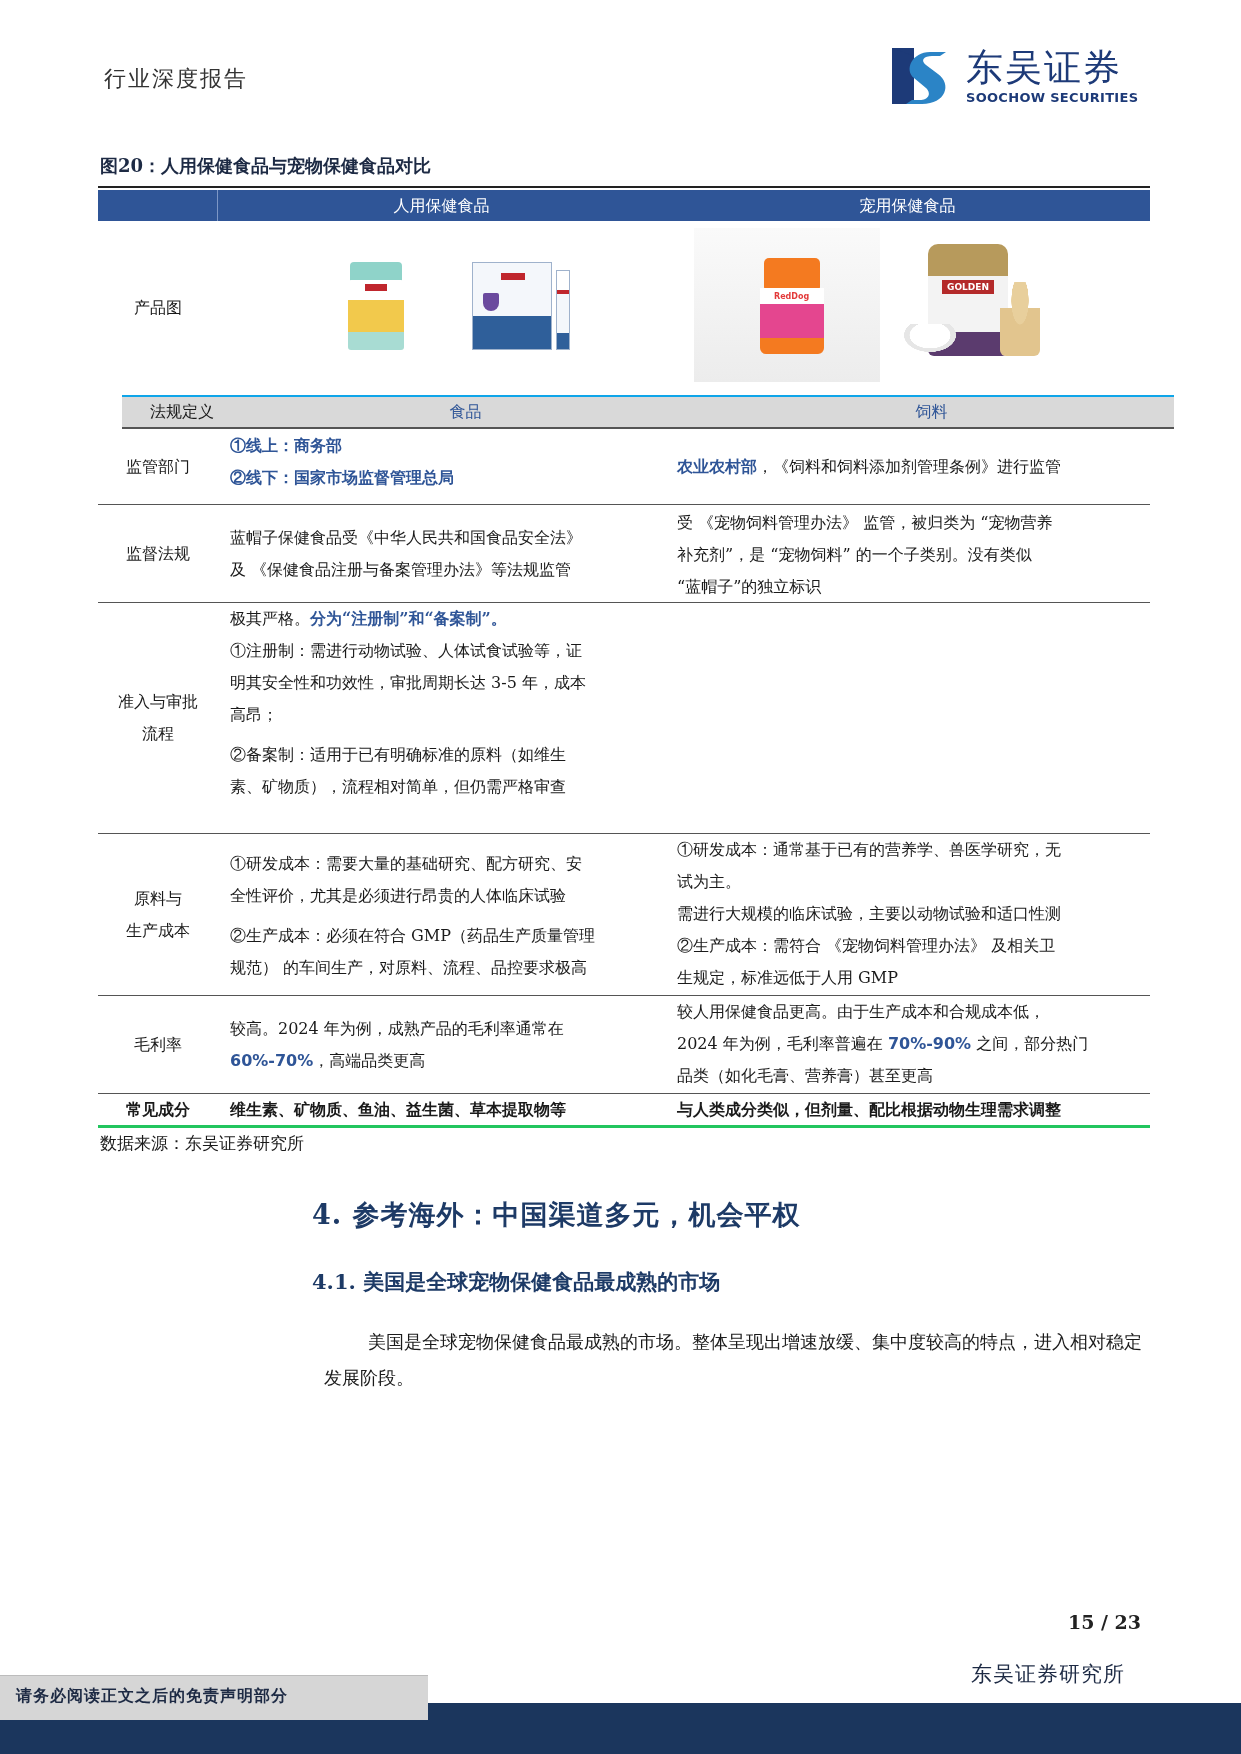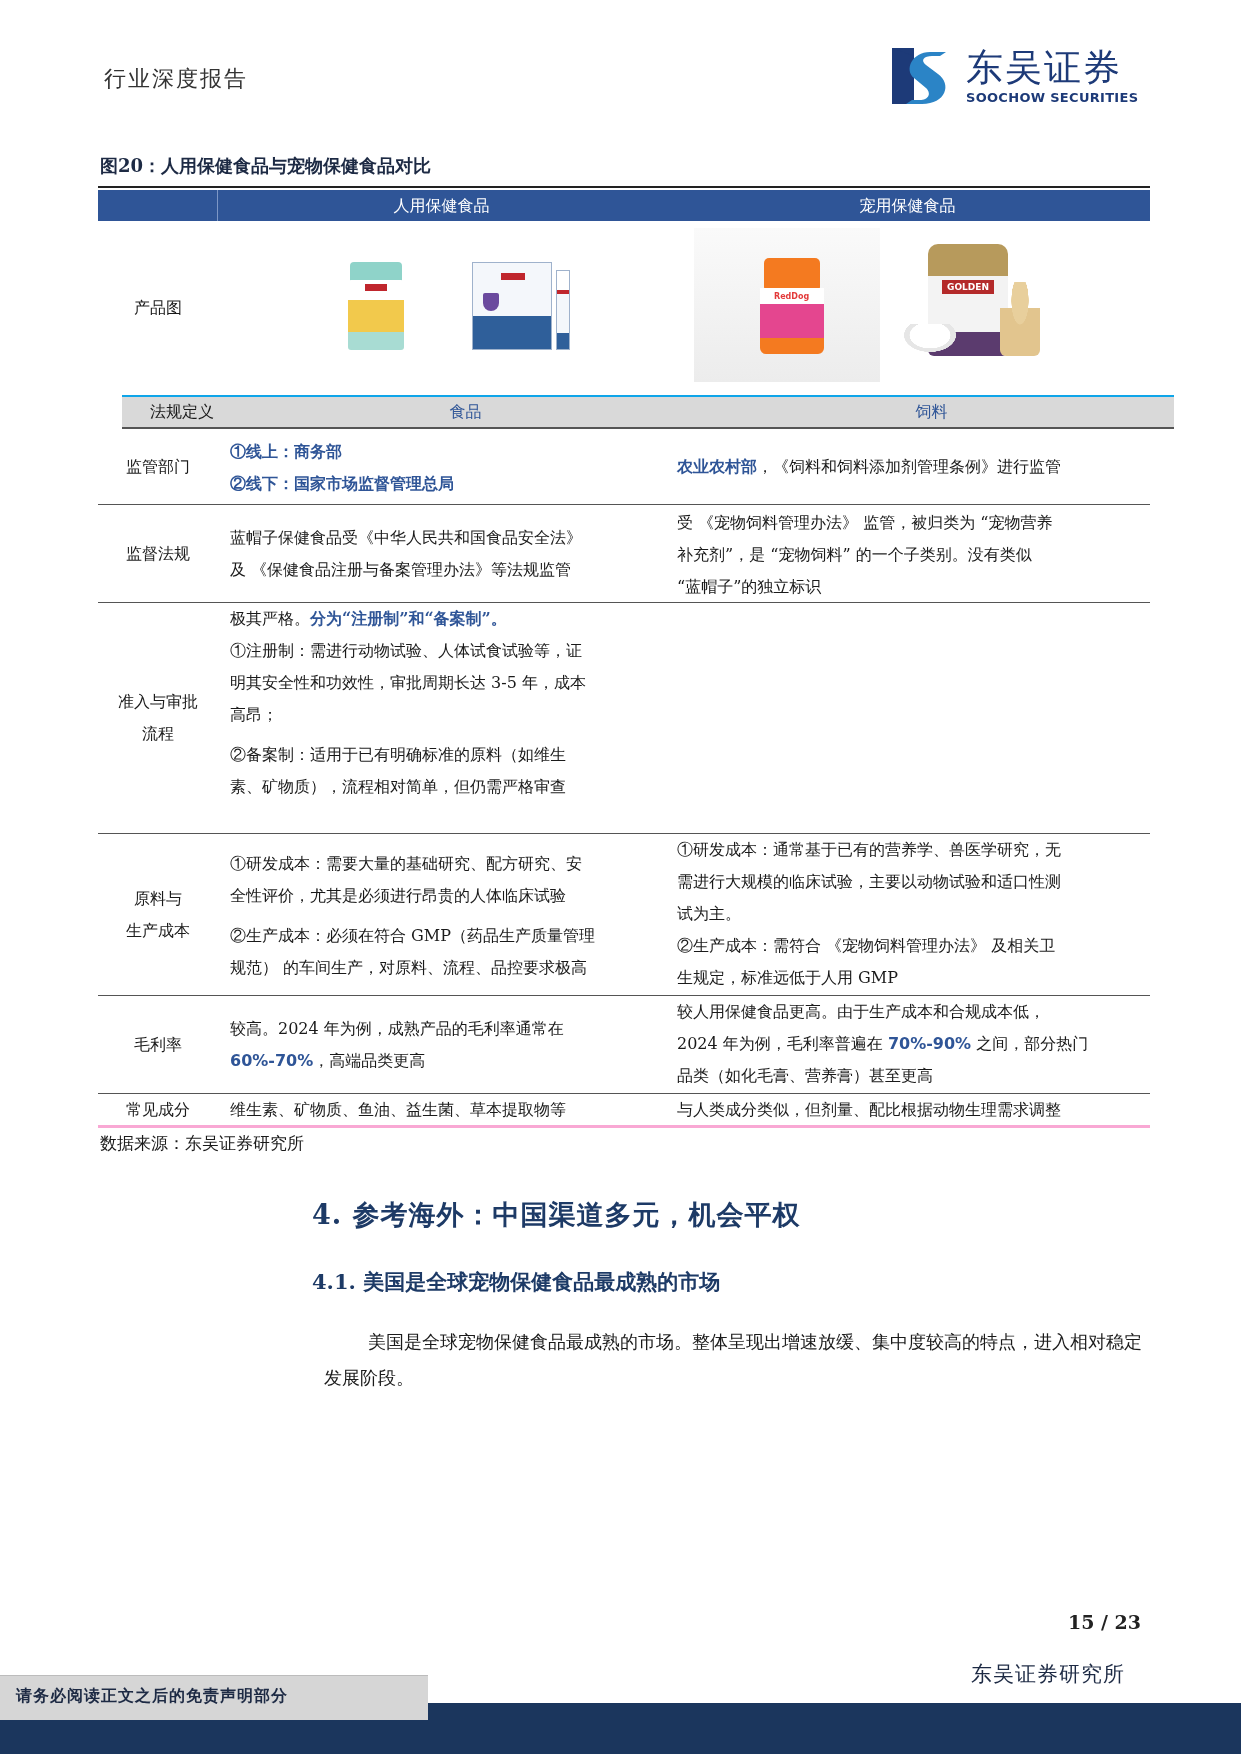--- a/index.html
+++ b/index.html
@@ -25,21 +25,21 @@
     .c2 { width: 485px; flex: none; padding-left: 12px; font-size: 16px; line-height: 32px; }
     .hdr-row { background: #2f5597; height: 31px; color: #fff; margin-top: 2px; }
     .hdr-row .c0 { border-right: 1px solid #7d97c6; }
     .hdr-row .c1, .hdr-row .c2 { text-align: center; padding-left: 0; display:flex; align-items:center; justify-content:center; font-size: 16px; }
     .img-row { height: 174px; }
     .def-row { background: #d9d9d9; height: 34px; border-top: 2px solid #0ea5e9; border-bottom: 2px solid #555; margin-left: 24px; }
     .def-row .c1, .def-row .c2 { text-align: center; padding-left: 0; color: #2f5597; display:flex; align-items:center; justify-content:center; }
     .sep { border-bottom: 1.5px solid #555; }
     .blue { color: #2f5597; font-weight: bold; margin-top: 34px; }
     .bluev { color: #2f5597; font-family: "DejaVu Sans", sans-serif; font-weight: bold; }
-    .tbl-end { border-bottom: 3px solid #f9a8d4; }
+    .tbl-end { border-bottom: 3px solid #22c55e; font-weight: bold; }
 
     .c1 p, .c2 p { margin: 0; }
 
     
     .prod { position: absolute; }
     .jar { width: 56px; height: 88px; }
     .jar .cap { position: absolute; left: 2px; top: 0; width: 52px; height: 22px; background: #8fd3c9; border-radius: 4px; }
     .jar .body { position: absolute; left: 0; top: 18px; width: 56px; height: 70px; background: linear-gradient(#ffffff 0 28%, #f2c94c 28% 75%, #a8dcd3 75%); border-radius: 3px; }
     .jar .lbl { position: absolute; left: 17px; top: 22px; width: 22px; height: 7px; background: #c0262d; }
     .box { width: 98px; height: 92px; }
@@ -108,21 +108,21 @@
   </div>
 
   <div class="row def-row">
     <div class="c0">法规定义</div>
     <div class="c1">食品</div>
     <div class="c2">饲料</div>
   </div>
 
   <div class="row sep" style="height:76px;">
     <div class="c0">监管部门</div>
-    <div class="c1" style="padding-top:7px;">
+    <div class="c1" style="padding-top:1px;">
       <p class="blue">①线上：商务部</p>
       <p class="blue">②线下：国家市场监督管理总局</p>
     </div>
     <div class="c2" style="display:flex;align-items:center;">
       <p><span class="blue">农业农村部</span><span>，《饲料和饲料添加剂管理条例》进行监管</span></p>
     </div>
   </div>
 
   <div class="row sep" style="height:98px;">
     <div class="c0">监督法规</div>
@@ -158,22 +158,22 @@
       <span>生产成本</span>
     </div>
     <div class="c1" style="padding-top:14px;">
       <p>①研发成本：需要大量的基础研究、配方研究、安</p>
       <p>全性评价，尤其是必须进行昂贵的人体临床试验</p>
       <p style="margin-top:8px;">②生产成本：必须在符合 GMP（药品生产质量管理</p>
       <p>规范） 的车间生产，对原料、流程、品控要求极高</p>
     </div>
     <div class="c2" style="padding-top:0px;">
       <p>①研发成本：通常基于已有的营养学、兽医学研究，无</p>
+      <p>试为主。</p>
       <p>需进行大规模的临床试验，主要以动物试验和适口性测</p>
-      <p>试为主。</p>
       <p>②生产成本：需符合 《宠物饲料管理办法》 及相关卫</p>
       <p>生规定，标准远低于人用 GMP</p>
     </div>
   </div>
 
   <div class="row sep" style="height:98px;">
     <div class="c0">毛利率</div>
     <div class="c1" style="display:flex;flex-direction:column;justify-content:center;">
       <p>较高。2024 年为例，成熟产品的毛利率通常在</p>
       <p><span class="bluev">60%-70%</span><span>，高端品类更高</span></p>

